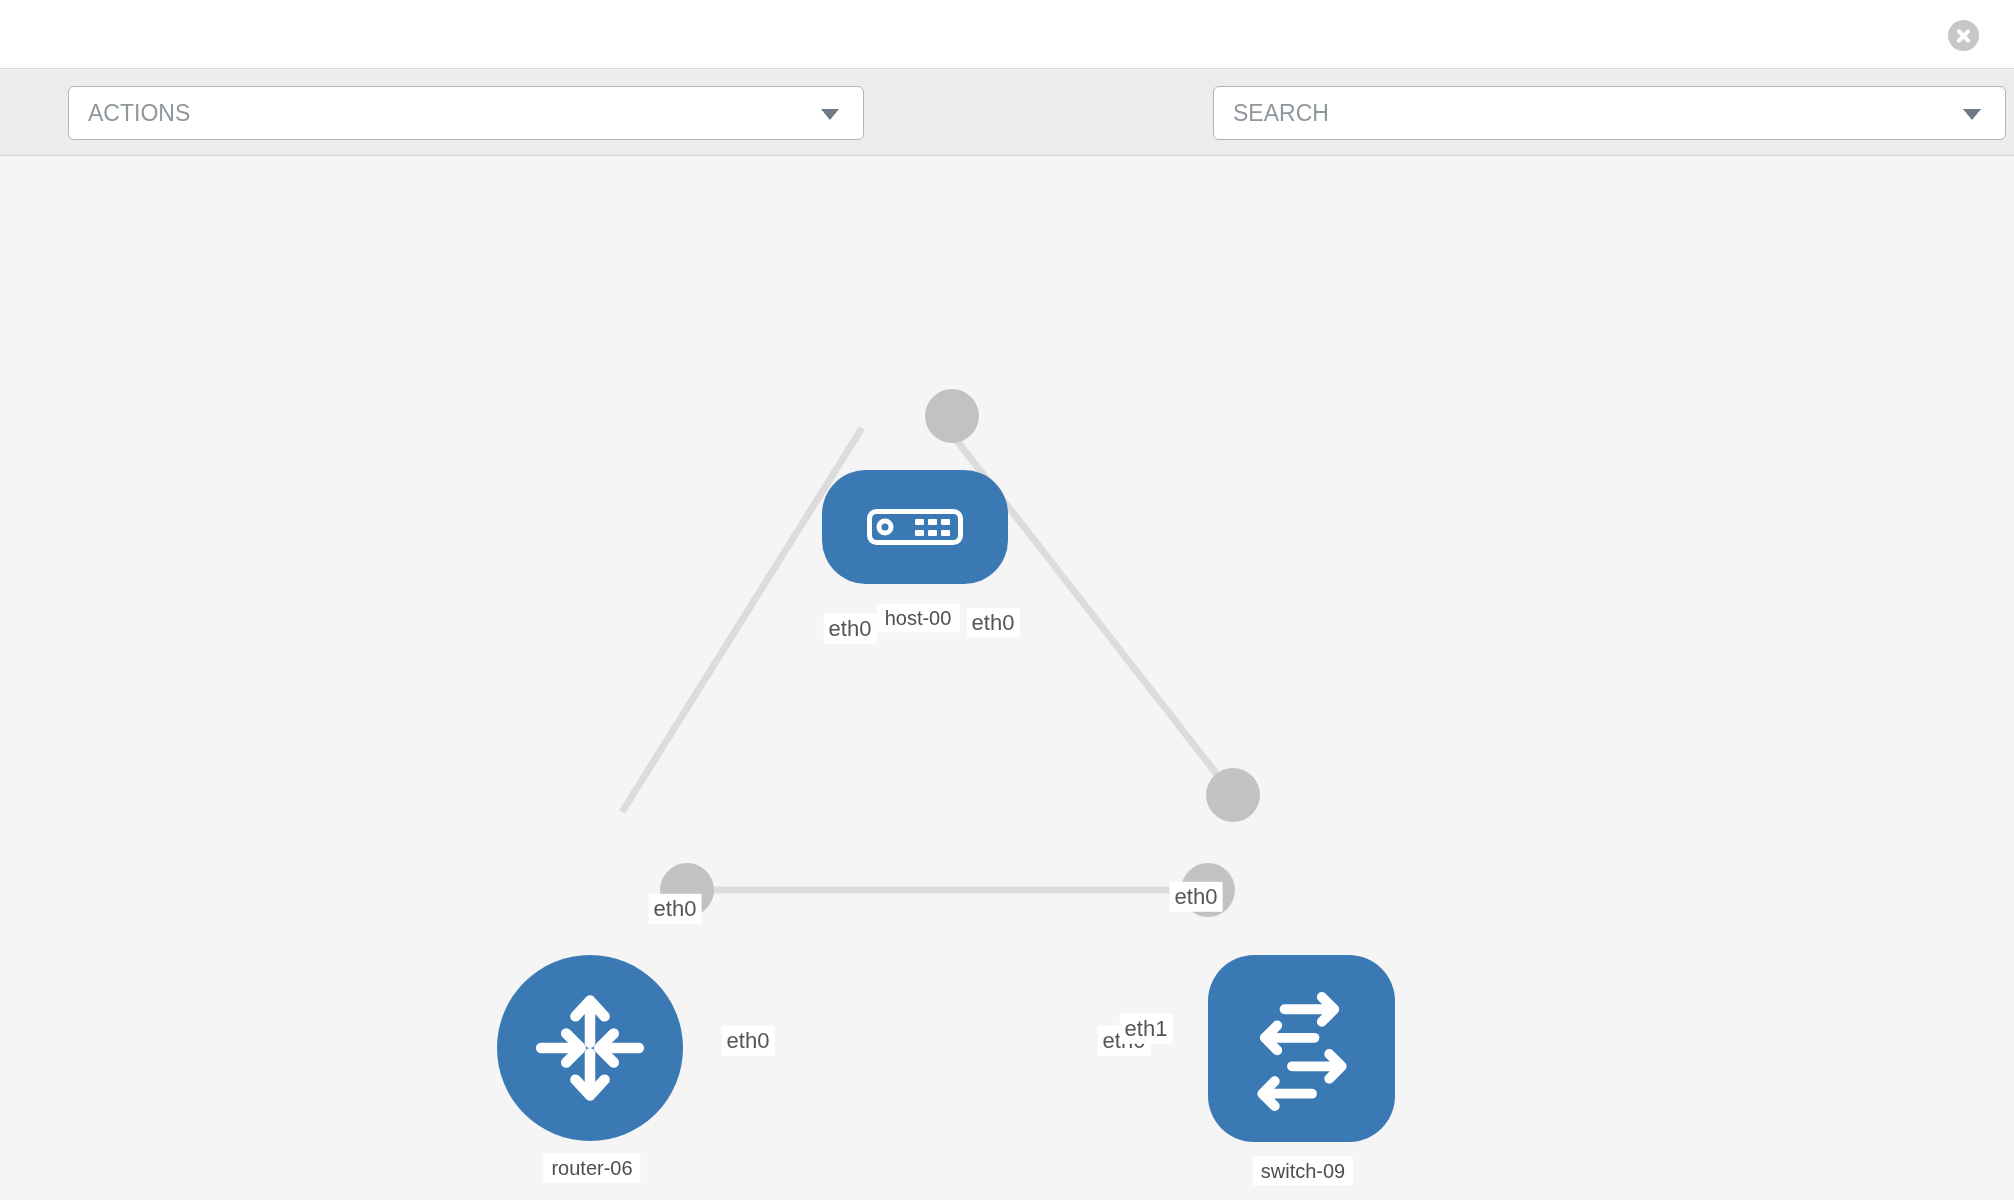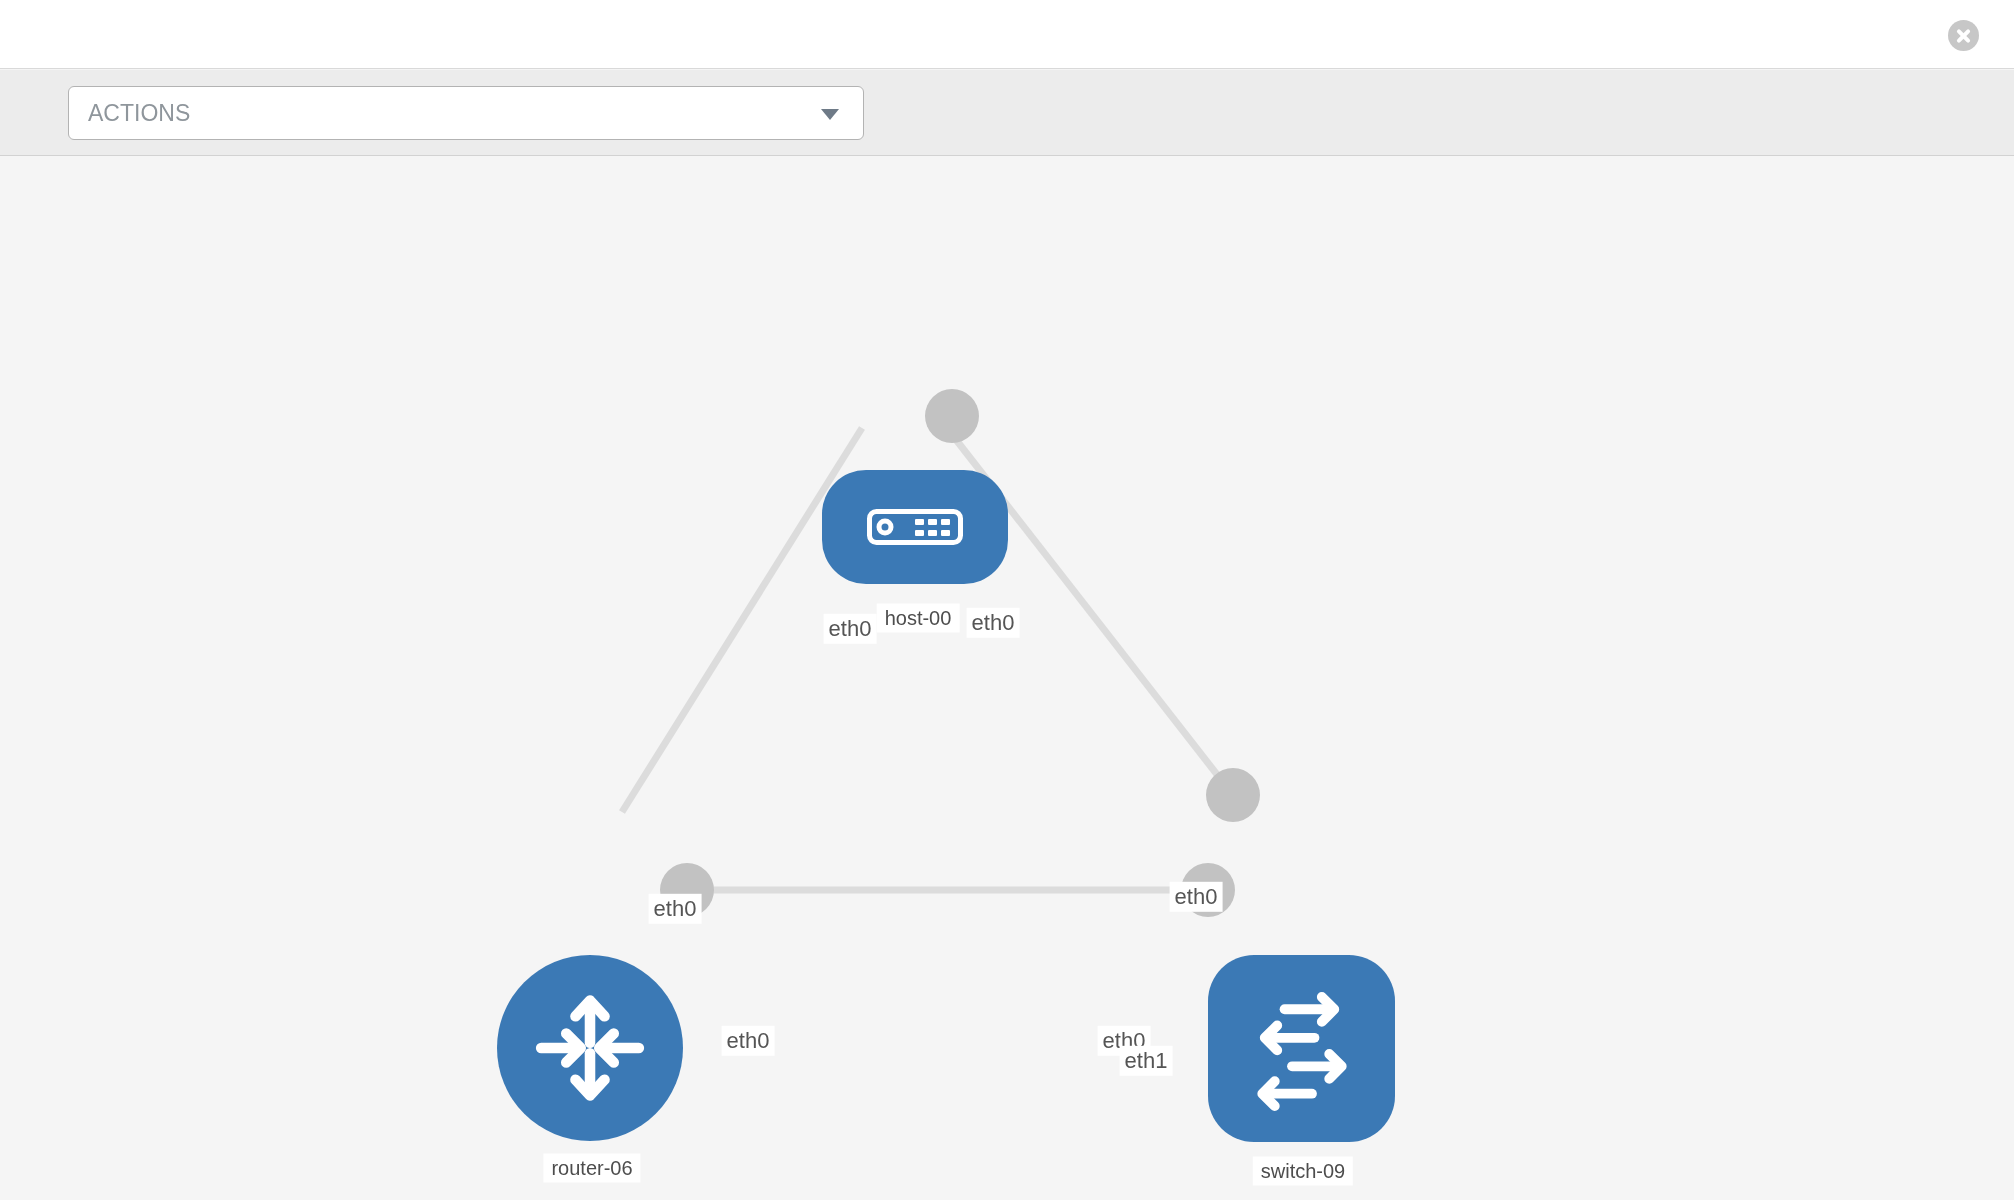--- a/index.html
+++ b/index.html
@@ -70,21 +70,21 @@
   }
   #label-host{left:918px;top:461px;}
   #label-router{left:592px;top:1011px;}
   #label-switch{left:1303px;top:1014px;}
   #if1{left:850px;top:472px;}
   #if2{left:993px;top:466px;}
   #if3{left:675px;top:752px;}
   #if4{left:1196px;top:740px;}
   #if5{left:748px;top:884px;}
   #if6{left:1124px;top:884px;}
-  #if7{left:1146px;top:904px;}
+  #if7{left:1146px;top:872px;}
 </style>
 </head>
 <body>
 
 <div class="titlebar">
   <div class="close-btn">
     <span class="x1"></span>
     <span class="x2"></span>
   </div>
 </div>
@@ -108,20 +108,24 @@
     <svg width="36" height="36" viewBox="0 0 24 24">
       <g stroke="#6b747f" fill="none" stroke-linecap="round">
         <circle cx="7.2" cy="7.2" r="4.0" stroke-width="3.2"></circle>
         <line x1="10.4" y1="10.4" x2="19.6" y2="19.6" stroke-width="3.4"></line>
         <line x1="19.6" y1="19.6" x2="21.9" y2="17.3" stroke-width="3.2"></line>
         <line x1="15.9" y1="15.9" x2="18.0" y2="13.8" stroke-width="3.2"></line>
       </g>
     </svg>
   </div>
 
+  <div class="dropdown dd-search">
+    <span class="dd-label">SEARCH</span>
+    <span class="caret"></span>
+  </div>
 </div>
 
 <div class="canvas">
 
   <svg class="net-svg" width="2014" height="1043" viewBox="0 157 2014 1043">
 
     <line x1="862" y1="428" x2="622" y2="812" stroke="#dcdcdc" stroke-width="7"></line>
     <line x1="950" y1="432" x2="1233" y2="795" stroke="#dcdcdc" stroke-width="7"></line>
     <line x1="688" y1="890" x2="1197" y2="890" stroke="#dcdcdc" stroke-width="7"></line>
 

